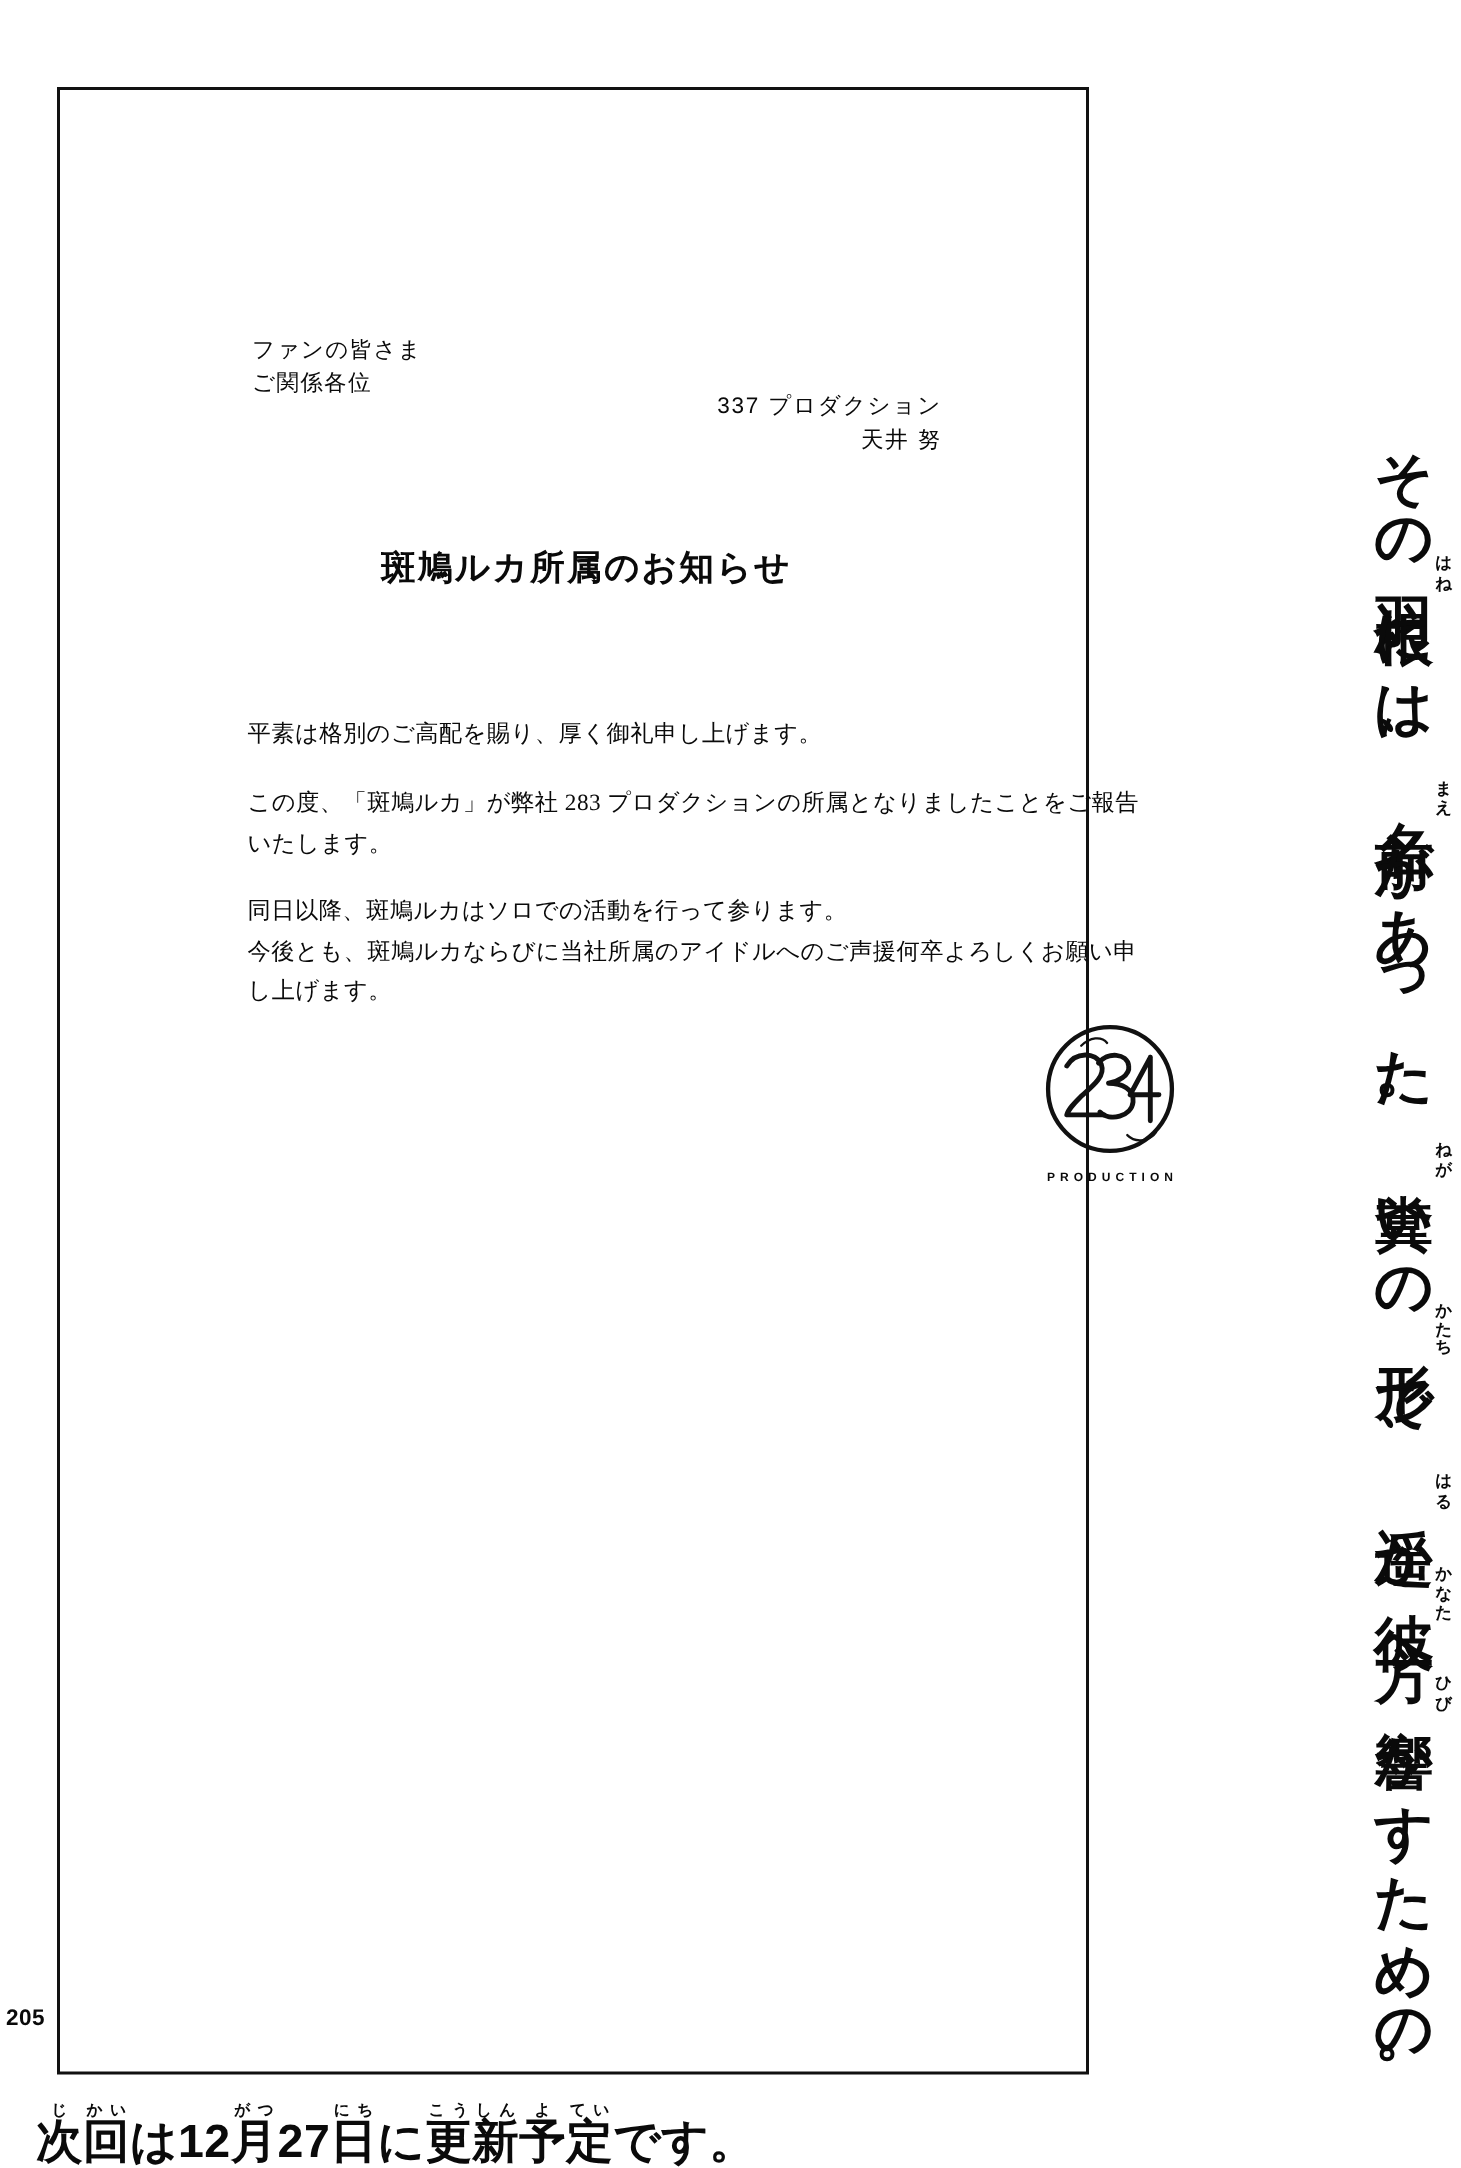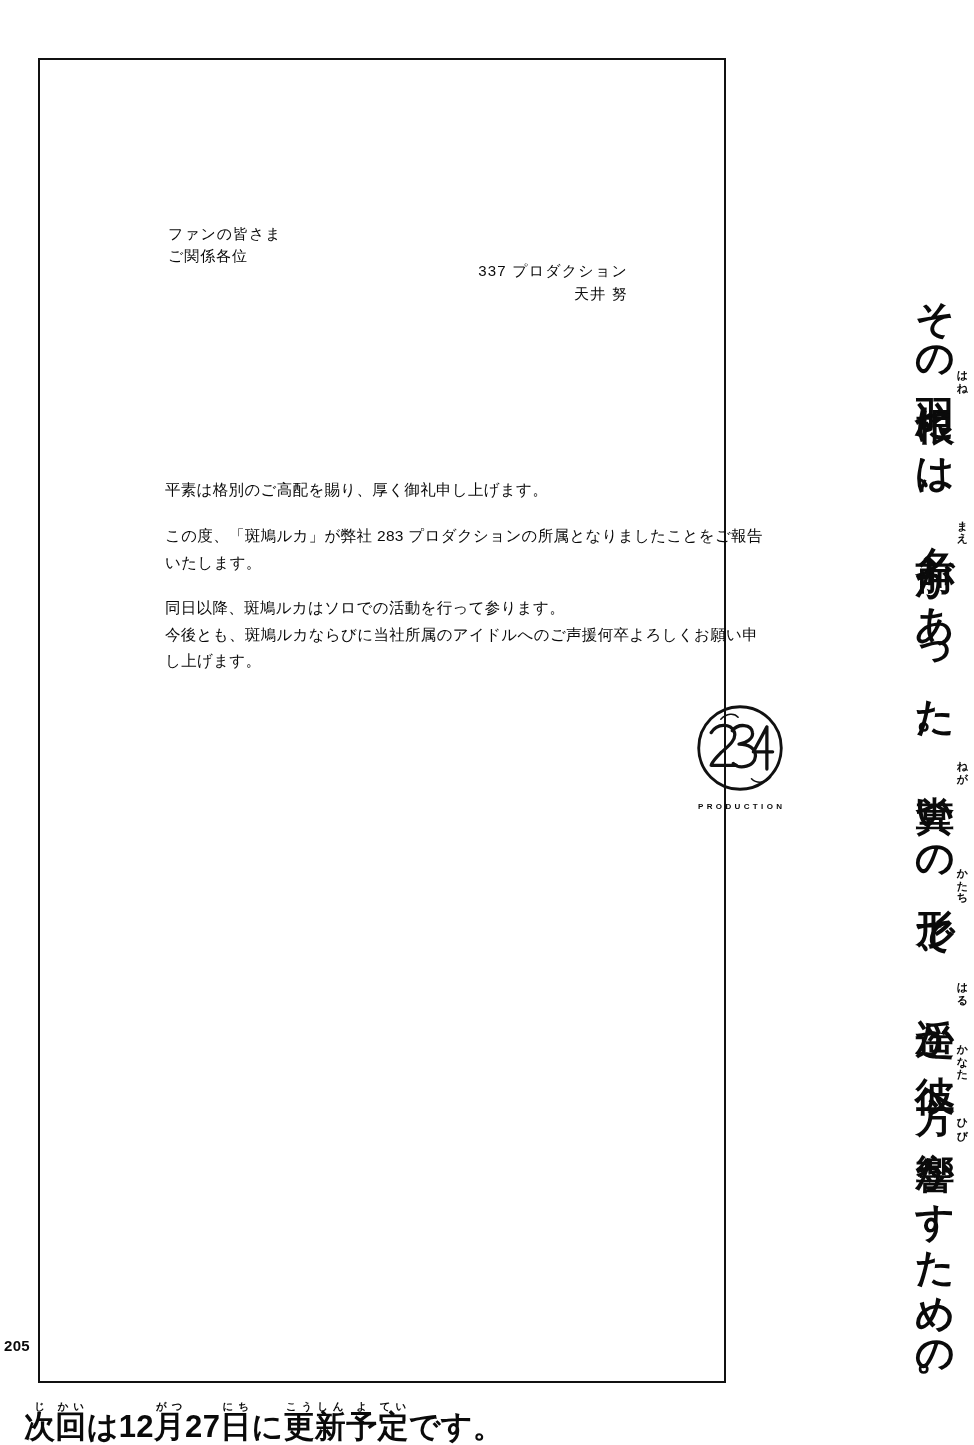--- a/index.html
+++ b/index.html
@@ -65,28 +65,28 @@
     position: absolute;
     left: 125px;
     width: 600px;
     font-size: 15.5px;
     line-height: 1.72;
     letter-spacing: 0.02em;
     white-space: pre-line;
     margin-top: 13px;
   }
   #para-1 { top: 404px; }
-  #para-2 { top: 450px; }
+  #para-2 { top: 450px; font-family: Liberation Serif, serif; }
   #para-3 { top: 522px; }
 
   
   #logo-block {
     position: absolute;
     left: 630px;
-    top: 640px;
+    top: 618px;
     width: 140px;
     text-align: center;
   }
   #logo-mark {
     width: 96px;
     height: 96px;
     margin: 0 auto;
     display: block;
   }
   #logo-caption {
@@ -152,20 +152,23 @@
 <body>
 
 <div id="letter-sheet">
 
   <div class="addressee">ファンの皆さま
 ご関係各位</div>
 
   <div class="sender">337 プロダクション
 天井 努</div>
 
+  <div class="letter-title">
+    <span class="title-inner">斑鳩ルカ所属のお知らせ</span>
+  </div>
 
   <div class="body-block" id="para-1">平素は格別のご高配を賜り、厚く御礼申し上げます。</div>
 
   <div class="body-block" id="para-2">この度、「斑鳩ルカ」が弊社 283 プロダクションの所属となりましたことをご報告いたします。</div>
 
   <div class="body-block" id="para-3">同日以降、斑鳩ルカはソロでの活動を行って参ります。
 今後とも、斑鳩ルカならびに当社所属のアイドルへのご声援何卒よろしくお願い申し上げます。</div>
 
   <div id="logo-block">
     <svg id="logo-mark" viewBox="0 0 100 100" aria-hidden="true">

